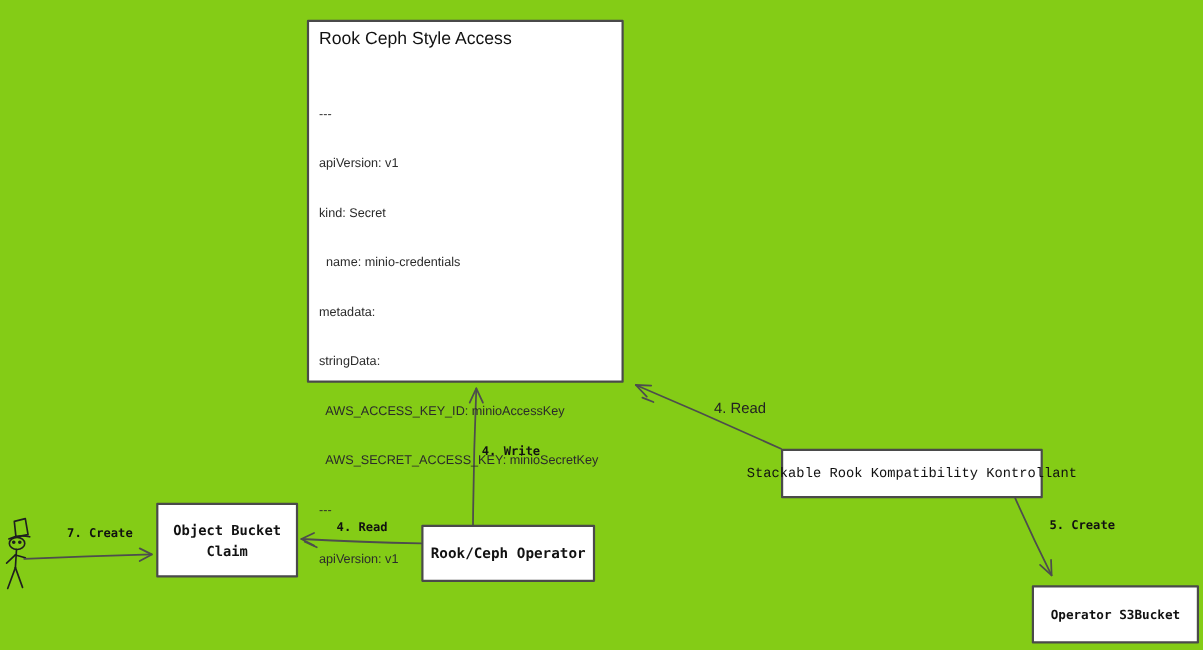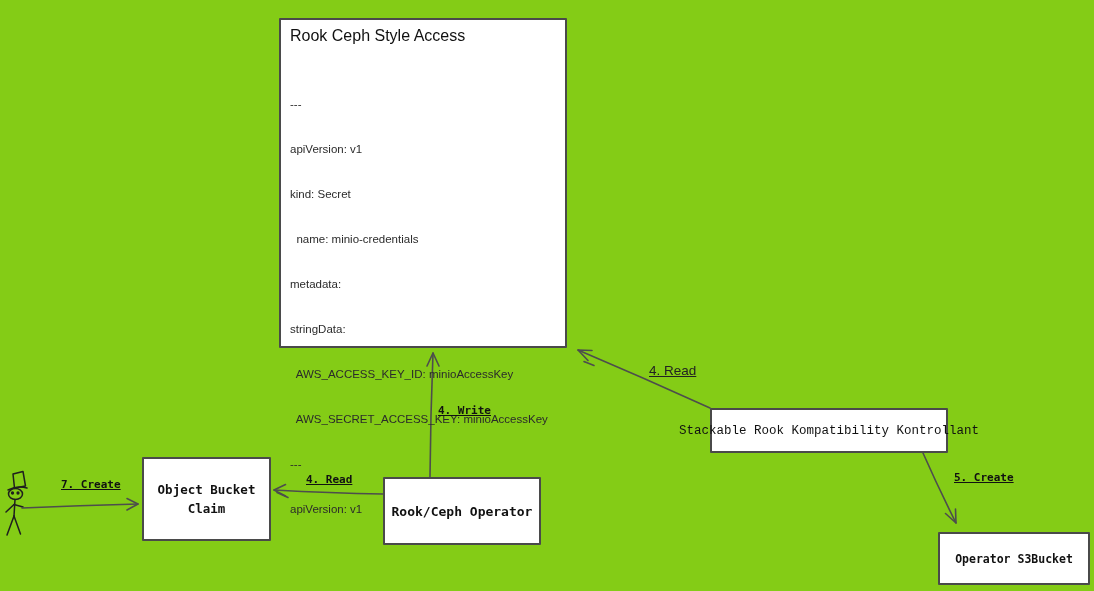--- a/index.html
+++ b/index.html
@@ -7,35 +7,35 @@
     position:relative;width:1094px;height:591px;background:#84cc16;
     overflow:hidden;font-family:"Liberation Sans",sans-serif;color:#1a1a1a;
   }
   svg.overlay{position:absolute;left:0;top:0;width:1094px;height:591px;pointer-events:none;}
   .node{
     position:absolute;border:2px solid #4a4a4a;background:#ffffff;box-sizing:border-box;
     display:flex;align-items:center;justify-content:center;text-align:center;
     color:#111;border-radius:1px;
   }
   .mono{font-family:"DejaVu Sans Mono","Liberation Mono",monospace;font-weight:bold;}
-  .node-obc{left:142px;top:457px;width:129px;height:84px;font-size:12.5px;line-height:19px;padding:0 6px;}
-  .node-op {left:383px;top:477px;width:158px;height:68px;font-size:13px;white-space:nowrap;}
+  .node-obc{left:142px;top:457px;width:129px;height:68px;font-size:12.5px;line-height:19px;padding:0 6px;}
+  .node-op {left:383px;top:477px;width:158px;height:52px;font-size:13px;white-space:nowrap;}
   .node-kon{left:710px;top:408px;width:238px;height:45px;font-size:12.5px;white-space:nowrap;font-family:Liberation Mono, monospace;}
   .node-s3 {left:938px;top:532px;width:152px;height:53px;font-size:11.5px;white-space:nowrap;}
   .node-big{
     left:279px;top:18px;width:288px;height:330px;display:block;text-align:left;
     align-items:flex-start;justify-content:flex-start;overflow:visible;
   }
   .big-title{font-size:16px;color:#111;margin:7px 0 0 9px;}
   .yaml{
     position:absolute;left:9px;top:47px;font-size:11.5px;line-height:15px;
     color:#2b2b2b;white-space:pre;overflow:visible;
   }
   .yaml div{white-space:pre;}
-  .edge-label{position:absolute;color:#111;white-space:nowrap;text-decoration:underline;}
+  .edge-label{position:absolute;color:#111;white-space:nowrap;}
   .elabel-mono{font-family:"DejaVu Sans Mono","Liberation Mono",monospace;font-size:11px;font-weight:bold;}
   .elabel-sans{font-size:13.5px;color:#222;}
   .el1{left:61px;top:478px;} .el2{left:306px;top:473px;} .el3{left:438px;top:404px;}
   .el4{left:649px;top:363px;} .el5{left:954px;top:471px;}
 </style>
 </head>
 <body>
 
 <div class="canvas">
 
@@ -82,21 +82,21 @@
   <div class="node node-big">
     <div class="big-title">Rook Ceph Style Access</div>
     <div class="yaml">
       <div>---</div>
       <div>apiVersion: v1</div>
       <div>kind: Secret</div>
       <div>  name: minio-credentials</div>
       <div>metadata:</div>
       <div>stringData:</div>
       <div>  AWS_ACCESS_KEY_ID: minioAccessKey</div>
-      <div>  AWS_SECRET_ACCESS_KEY: minioAccessKey</div>
+      <div>  AWS_SECRET_ACCESS_KEY: minioSecretKey</div>
       <div>---</div>
       <div>apiVersion: v1</div>
       
       
       
       
       
       
     </div>
   </div>

